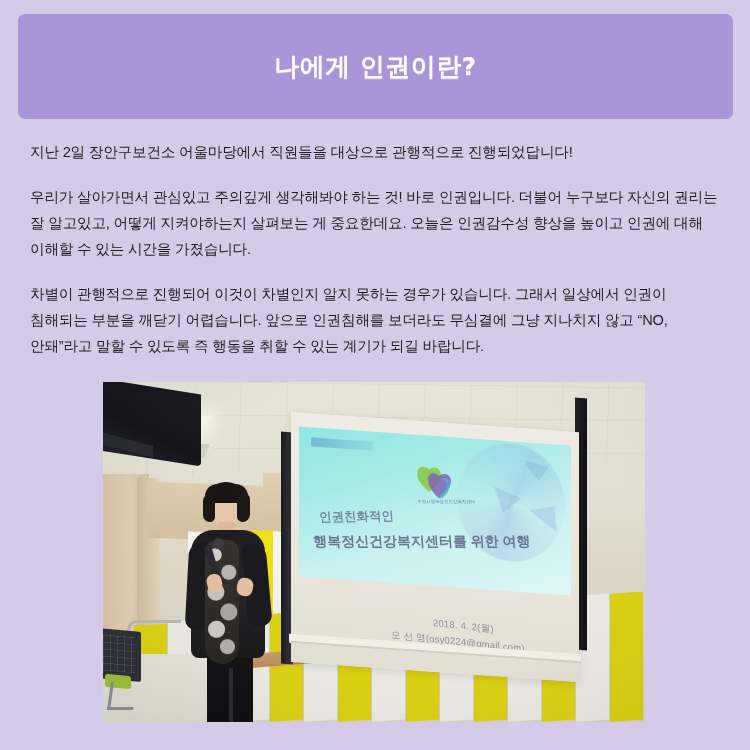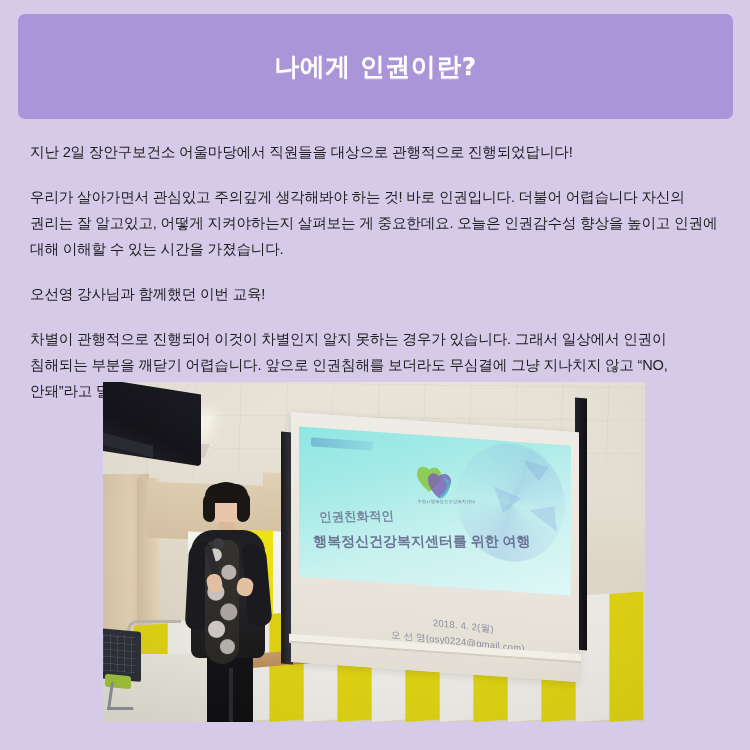--- a/index.html
+++ b/index.html
@@ -501,22 +501,21 @@
 </style>
 </head>
 <body>
 
 <div class="header-banner">
   <div class="header-line header-line-1">나에게 인권이란?</div>
 </div>
 
 <div class="article-body">
   <p class="paragraph">지난 2일 장안구보건소 어울마당에서 직원들을 대상으로 관행적으로 진행되었답니다!</p>
-  <p class="paragraph">우리가 살아가면서 관심있고 주의깊게 생각해봐야 하는 것! 바로 인권입니다. 더불어 어렵습니다 자신의 권리는 잘 알고있고, 어떻게 지켜야하는지 살펴보는 게 중요한데요. 오늘은 인권감수성 향상을 높이고 인권에 대해 이해할 수 있는 시간을 가졌습니다.</p>
-  <p class="paragraph">오선영 강사님과 함께했던 이번 교육!</p>
+  <p class="paragraph">우리가 살아가면서 관심있고 주의깊게 생각해봐야 하는 것! 바로 인권입니다. 더불어 누구보다 자신의 권리는 잘 알고있고, 어떻게 지켜야하는지 살펴보는 게 중요한데요. 오늘은 인권감수성 향상을 높이고 인권에 대해 이해할 수 있는 시간을 가졌습니다.</p>
   <p class="paragraph">차별이 관행적으로 진행되어 이것이 차별인지 알지 못하는 경우가 있습니다. 그래서 일상에서 인권이 침해되는 부분을 깨닫기 어렵습니다. 앞으로 인권침해를 보더라도 무심결에 그냥 지나치지 않고 “NO, 안돼”라고 말할 수 있도록 즉 행동을 취할 수 있는 계기가 되길 바랍니다.</p>
 </div>
 
 <figure class="photo-figure">
   <div class="photo-scene">
 
     <div class="wall-main"></div>
 
     <div class="ceiling"></div>
     <div class="ceiling-light"></div>

